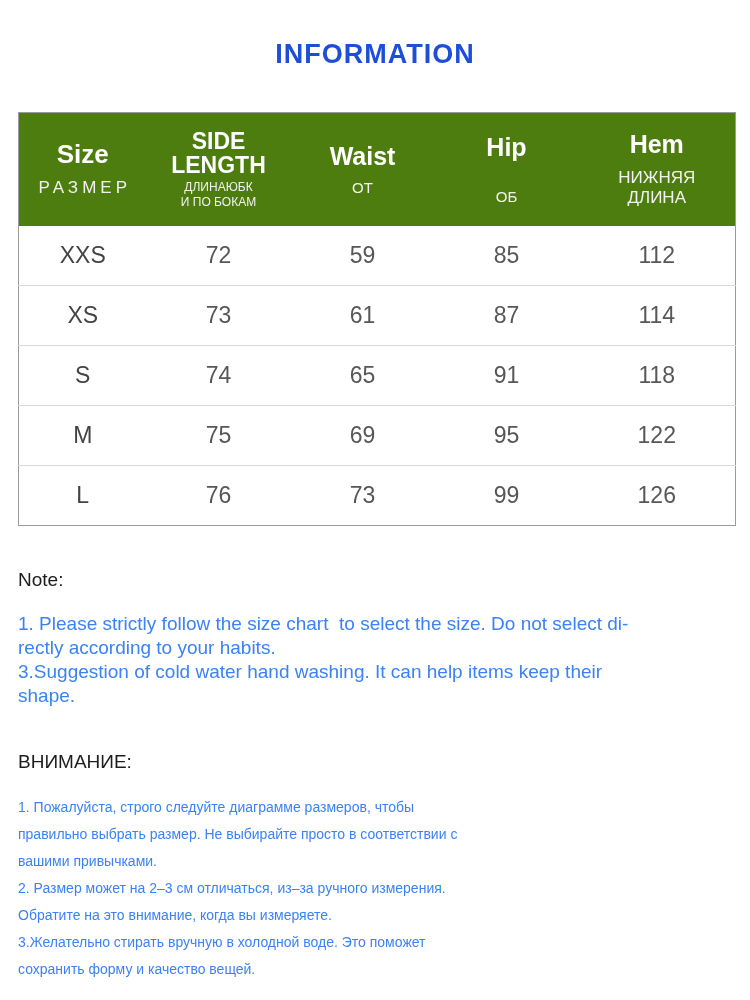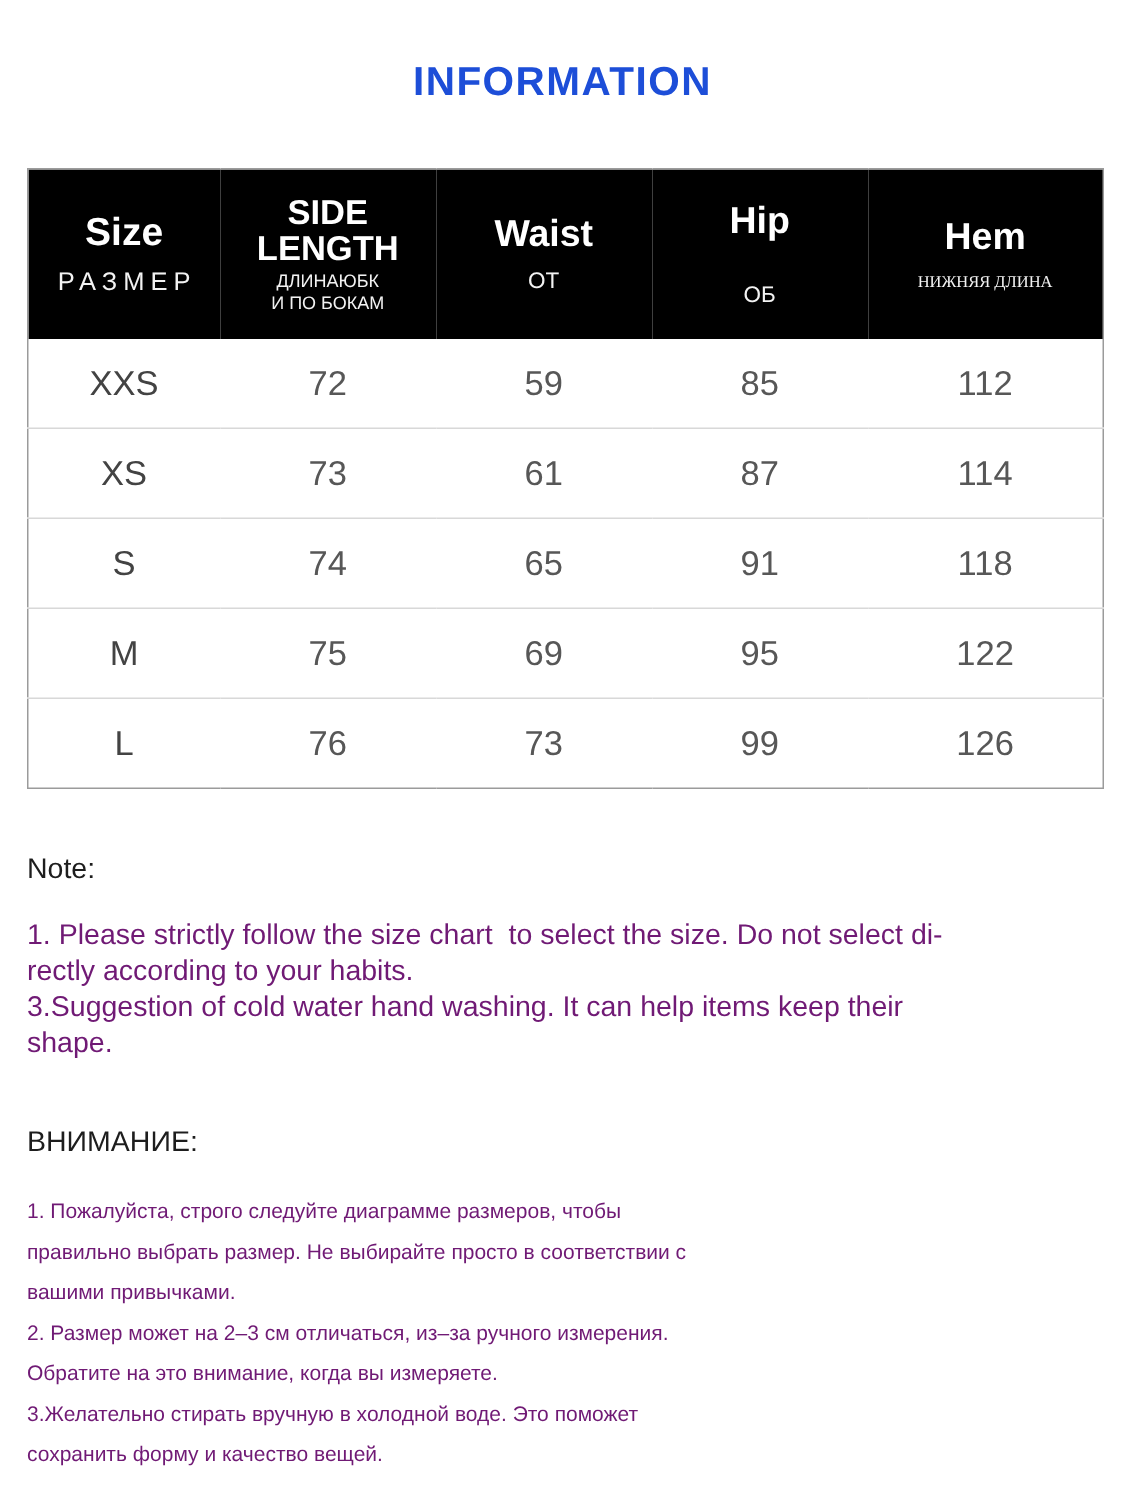--- a/index.html
+++ b/index.html
@@ -31,21 +31,21 @@
     border-collapse: collapse;
     table-layout: fixed;
     width: 717px;
     margin: 42px 15px 0 18px;
     border: 1px solid #9b9b9b;
   }
   table.size-table thead tr {
     height: 91px;
   }
   table.size-table thead th {
-    background: #000000;
+    background: #4d7c0f;
     vertical-align: middle;
     padding: 16px;
     font-weight: normal;
   }
   .th-inner {
     display: flex;
     flex-direction: column;
     align-items: center;
     justify-content: center;
   }
@@ -61,21 +61,21 @@
   th.c1 .h-en { font-size: 23px; }
   .h-ru {
     color: #f2f2f2;
     text-align: center;
     white-space: pre-line;
   }
   th.c0 .h-ru { font-size: 17px; letter-spacing: 4px; margin-top: 9px; padding-left: 4px; }
   th.c1 .h-ru { font-size: 12px; line-height: 1.25; margin-top: 2px; }
   th.c2 .h-ru { font-size: 15px; margin-top: 10px; }
   th.c3 .h-ru { font-size: 15px; margin-top: 27px; }
-  th.c4 .h-ru { font-size: 11px; margin-top: 10px; font-family: Liberation Serif, serif; }
+  th.c4 .h-ru { font-size: 17px; margin-top: 10px; }
   table.size-table tbody tr {
     height: 54px;
   }
   table.size-table tbody tr + tr td {
     border-top: 1px solid #d8d8d8;
   }
   table.size-table td {
     text-align: center;
     vertical-align: middle;
     font-size: 23px;
@@ -91,21 +91,21 @@
   .note-heading {
     margin: 42px 0 20px 0;
     font-size: 19px;
     line-height: 24px;
     color: #1d1d1d;
   }
   .note-p {
     margin: 0;
     font-size: 19px;
     line-height: 24px;
-    color: #701a75;
+    color: #3b82f6;
     white-space: pre-wrap;
   }
   .notes.ru .note-heading {
     margin-top: 42px;
     margin-bottom: 20px;
   }
   .notes.ru .note-p {
     font-size: 14px;
     line-height: 27px;
   }

